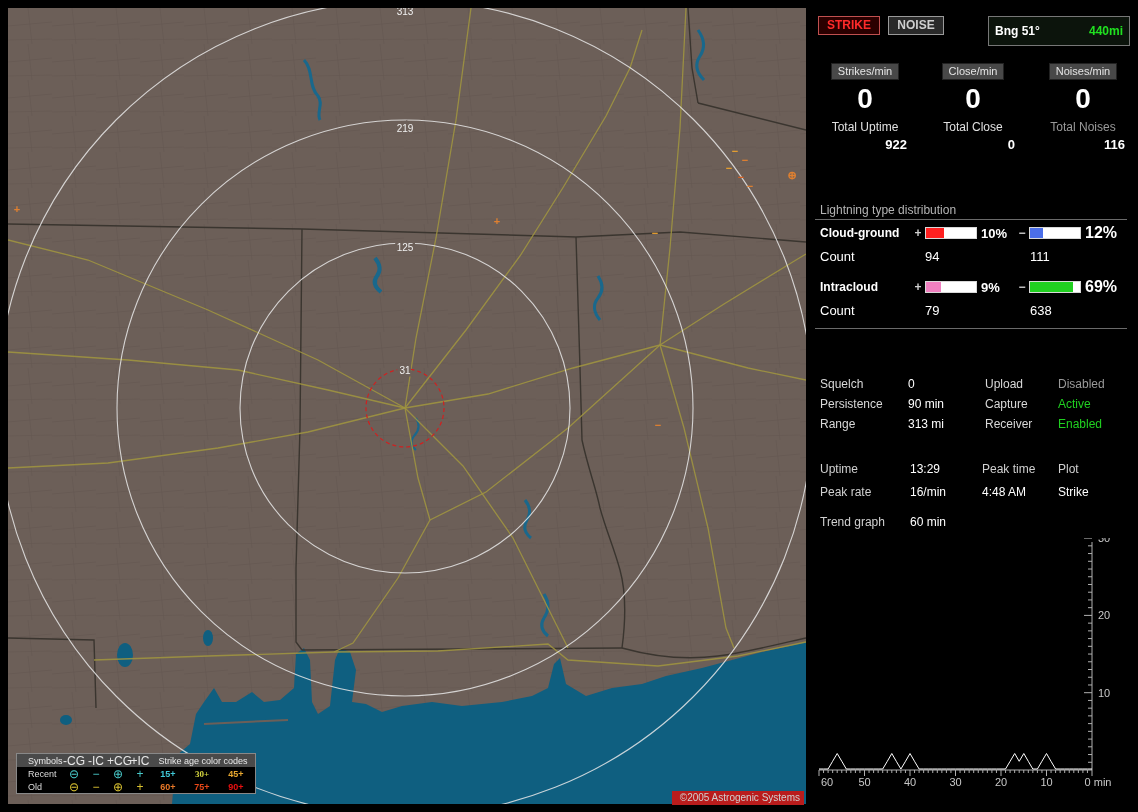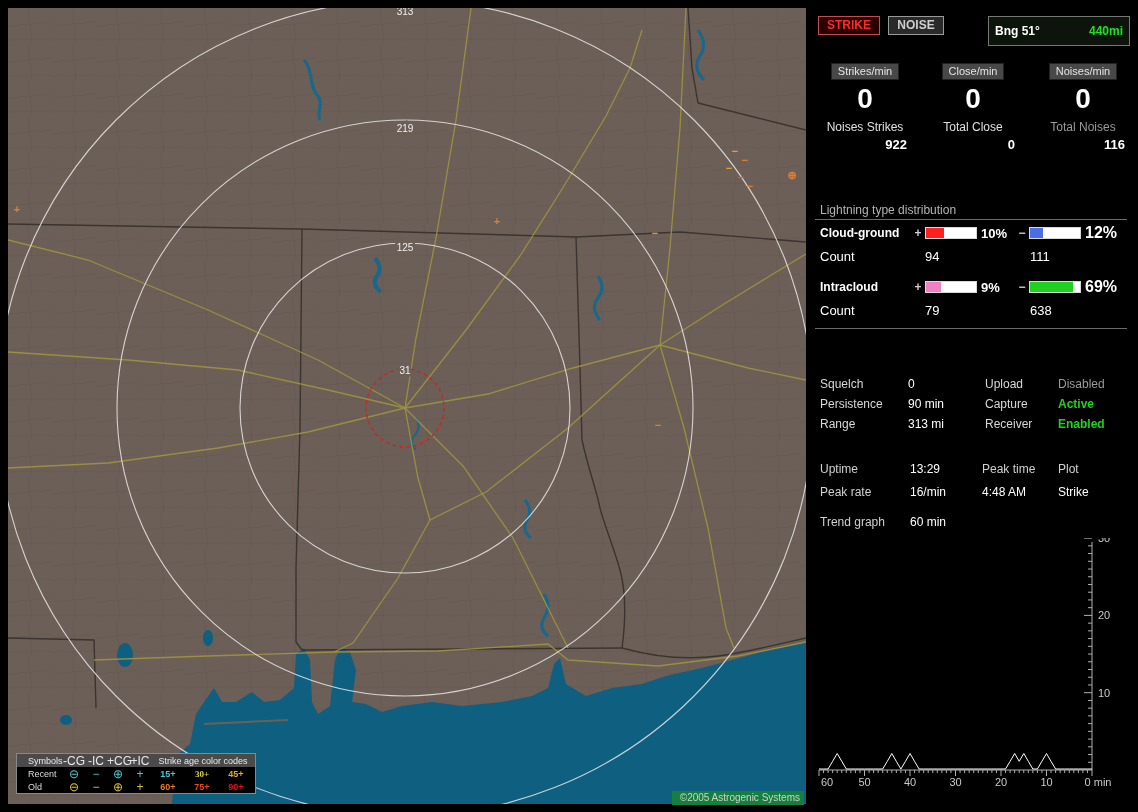--- a/index.html
+++ b/index.html
@@ -20,21 +20,21 @@
   
   .legend { position:absolute; left:8px; bottom:10px; width:240px; border:1px solid #888; background:#000;
             font-size:9px; color:#ddd; }
   .lg-row { display:flex; height:13px; align-items:center; }
   .lg-head { background:#4a4a4a; color:#e8e8e8; }
   .lg-c1 { width:46px; padding-left:11px; }
   .lg-sym { width:22px; text-align:center; font-size:12px; }
   .lg-age { width:34px; text-align:center; font-weight:bold; }
   .lg-agehead { flex:1; text-align:center; }
 
-  .copyright { position:absolute; right:2px; bottom:-1px; background:#15803d; color:#cfcfcf; font-size:10px; padding:1px 4px 2px 8px; }
+  .copyright { position:absolute; right:2px; bottom:-1px; background:#b91c1c; color:#cfcfcf; font-size:10px; padding:1px 4px 2px 8px; }
 
   
   .panel { position:absolute; left:815px; top:0; width:316px; height:812px; font-size:12px; }
   .topbar { position:absolute; left:3px; right:1px; top:16px; height:19px; }
   .btn { display:inline-block; padding:1px 8px 2px; border:1px solid; font-weight:bold; font-size:12px; margin-right:5px; cursor:default; }
   .btn-strike { color:#ff2a2a; border-color:#c05050; background:#2a0000; }
   .btn-noise  { color:#cfcfcf; border-color:#9a9a9a; background:#2a2a2a; }
   .bng-box { position:absolute; right:0; top:0; width:142px; height:30px; border:1px solid #777; background:#0c140c;
              display:flex; justify-content:space-between; align-items:center; padding:0 6px; font-weight:bold; }
   .bng-box .rng { color:#20e020; }
@@ -68,21 +68,21 @@
   .settings .row { height:20px; }
   .status .row { height:23px; }
   .g-c1 { width:88px; color:#d8d8d8; }
   .g-c2 { width:77px; color:#fff; }
   .g-c3 { width:73px; color:#d8d8d8; }
   .g-c4 { color:#fff; }
   .s-c1 { width:90px; color:#d0d0d0; }
   .s-c2 { width:72px; color:#fff; }
   .s-c3 { width:76px; color:#d0d0d0; }
   .s-c4 { color:#fff; }
-  .green { color:#20d020 !important;font-weight:bold; }
+  .green { color:#20d020 !important; }
   .dimv { color:#9a9a9a !important; }
 
   .trend-row { position:absolute; left:5px; top:515px; display:flex; }
   .trend-row .c1 { width:90px; color:#d0d0d0; }
   .trend-row .c2 { color:#fff; }
 
   #trend-svg { position:absolute; left:2px; top:538px; }
   #trend-svg text { fill:#c8c8c8; font-size:11px; font-family:"Liberation Sans", sans-serif; }
 </style>
 </head>
@@ -216,21 +216,21 @@
     <span class="btn btn-noise">NOISE</span>
     <span class="bng-box">
       <span>Bng 51°</span>
       <span class="rng">440mi</span>
     </span>
   </div>
 
   <div class="rate-col" style="left:2px">
     <span class="rate-badge">Strikes/min</span>
     <div class="big-zero">0</div>
-    <div class="tot-label">Noises Strikes</div>
+    <div class="tot-label">Total Uptime</div>
     <div class="tot-value">922</div>
   </div>
   <div class="rate-col" style="left:110px">
     <span class="rate-badge">Close/min</span>
     <div class="big-zero">0</div>
     <div class="tot-label">Total Close</div>
     <div class="tot-value">0</div>
   </div>
   <div class="rate-col" style="left:220px">
     <span class="rate-badge">Noises/min</span>

